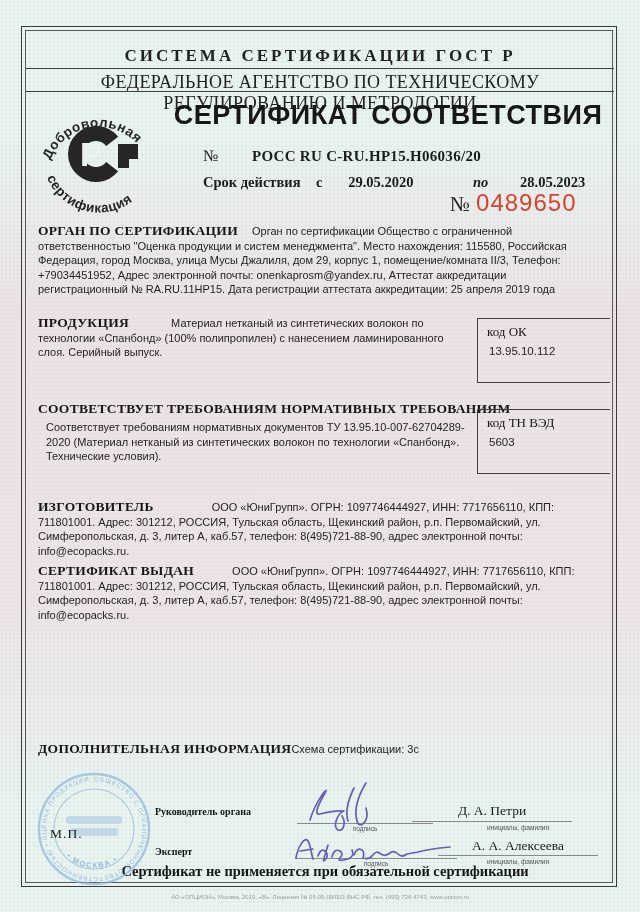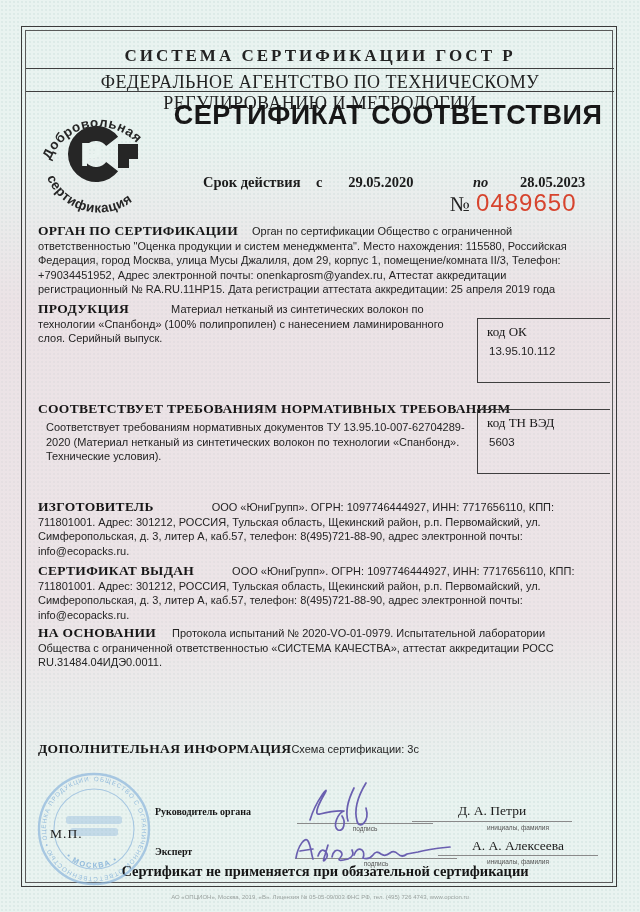--- a/index.html
+++ b/index.html
@@ -87,38 +87,42 @@
     <rect x="86" y="50" width="20" height="15" fill="#262626"></rect>
     <rect x="86" y="65" width="11" height="9" fill="#262626"></rect>
     <text x="48" y="72" font-size="33" font-weight="bold" font-family="Liberation Sans, sans-serif" fill="#e9f3f0">Р</text>
     <text font-size="13.5" font-weight="bold" font-family="Liberation Sans, sans-serif" fill="#262626" letter-spacing="0.5">
       <textPath href="#arcBot" startOffset="10">сертификация</textPath>
     </text>
   </svg>
 
   <div class="cert-title">СЕРТИФИКАТ СООТВЕТСТВИЯ</div>
 
+  <div class="num-row">
+    <span class="no">№</span>
+    <span class="val">РОСС RU C-RU.HP15.H06036/20</span>
+  </div>
 
   <div class="term-row">
     <span>Срок действия</span>
     <span class="w2">с</span>
     <span class="d1">29.05.2020</span>
     <span class="po">по</span>
     <span class="d2">28.05.2023</span>
   </div>
 
   <div class="blank-row">
     <span class="no">№</span><span class="digits">0489650</span>
   </div>
 
   <div class="sec" style="left:38px;top:224px;width:560px">
     <span class="lbl" style="margin-right:14px">ОРГАН ПО СЕРТИФИКАЦИИ</span><span>Орган по сертификации Общество с ограниченной ответственностью "Оценка продукции и систем менеджмента". Место нахождения: 115580, Российская Федерация, город Москва, улица Мусы Джалиля, дом 29, корпус 1, помещение/комната II/3, Телефон: +79034451952, Адрес электронной почты: onenkaprosm@yandex.ru, Аттестат аккредитации регистрационный № RA.RU.11HP15. Дата регистрации аттестата аккредитации: 25 апреля 2019 года</span>
   </div>
 
-  <div class="sec" style="left:38px;top:302px;width:424px">
+  <div class="sec" style="left:38px;top:316px;width:424px">
     <span class="lbl" style="margin-right:42px">ПРОДУКЦИЯ</span><span>Материал нетканый из синтетических волокон по технологии «Спанбонд» (100% полипропилен) с нанесением ламинированного слоя. Серийный выпуск.</span>
   </div>
 
   <div class="code-box" style="top:318px">
     <div class="clab">код ОК</div>
     <div class="cval">13.95.10.112</div>
   </div>
 
   <div class="sec-head" style="left:38px;top:401px">СООТВЕТСТВУЕТ ТРЕБОВАНИЯМ НОРМАТИВНЫХ ТРЕБОВАНИЯМ</div>
   <div class="sec" style="left:46px;top:420px;width:420px">
@@ -131,23 +135,20 @@
   </div>
 
   <div class="sec" style="left:38px;top:500px;width:560px">
     <span class="lbl" style="margin-right:58px">ИЗГОТОВИТЕЛЬ</span><span>ООО «ЮниГрупп». ОГРН: 1097746444927, ИНН: 7717656110, КПП: 711801001. Адрес: 301212, РОССИЯ, Тульская область, Щекинский район, р.п. Первомайский, ул. Симферопольская, д. 3, литер А, каб.57, телефон: 8(495)721-88-90, адрес электронной почты: info@ecopacks.ru.</span>
   </div>
 
   <div class="sec" style="left:38px;top:564px;width:556px">
     <span class="lbl" style="margin-right:38px">СЕРТИФИКАТ ВЫДАН</span><span>ООО «ЮниГрупп». ОГРН: 1097746444927, ИНН: 7717656110, КПП: 711801001. Адрес: 301212, РОССИЯ, Тульская область, Щекинский район, р.п. Первомайский, ул. Симферопольская, д. 3, литер А, каб.57, телефон: 8(495)721-88-90, адрес электронной почты: info@ecopacks.ru.</span>
   </div>
 
-  <div class="sec" style="left:38px;top:626px;width:556px">
-    <span class="lbl" style="margin-right:16px">НА ОСНОВАНИИ</span><span>Протокола испытаний № 2020-VO-01-0979. Испытательной лаборатории Общества с ограниченной ответственностью «СИСТЕМА КАЧЕСТВА», аттестат аккредитации РОСС RU.31484.04ИДЭ0.0011.</span>
-  </div>
 
   <div class="sec" style="left:38px;top:742px;width:556px">
     <span class="lbl" style="">ДОПОЛНИТЕЛЬНАЯ ИНФОРМАЦИЯ</span><span>Схема сертификации: 3с</span>
   </div>
 
   <svg class="stamp-svg" width="132" height="126" viewBox="0 0 132 126">
     <defs>
       <path id="ringPath" d="M 66,15 A 48,48 0 1 1 65.9,15"></path>
       <path id="cityPath" d="M 34,86 A 40,40 0 0 0 98,86"></path>
     </defs>

